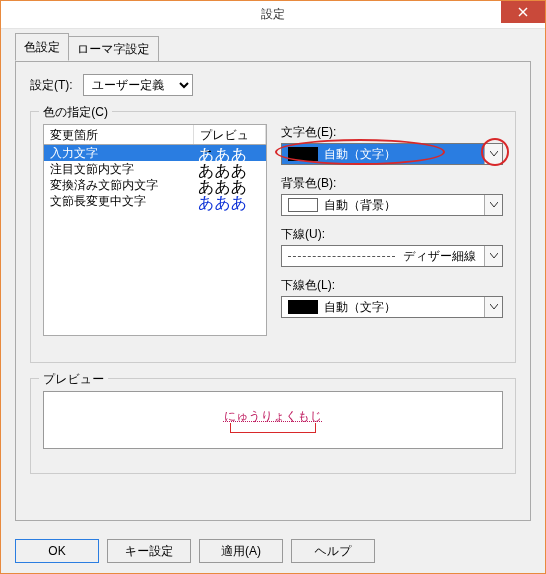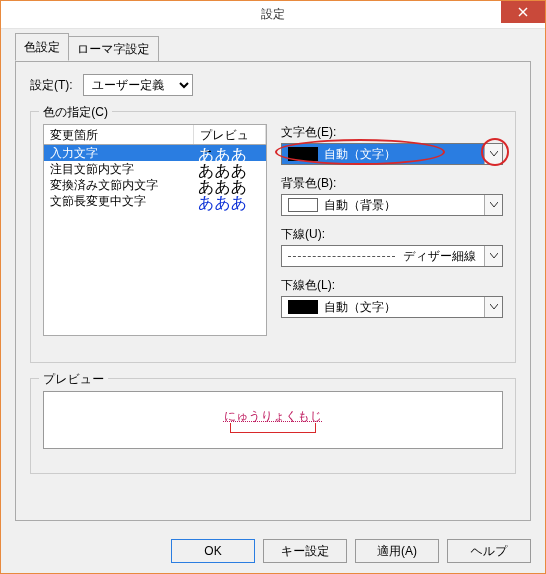--- a/index.html
+++ b/index.html
@@ -54,21 +54,21 @@
 .combo-arrow svg { width: 8px; height: 6px; }
 .underline-combo .linesample { flex: 1; margin: 0 8px 0 6px; border-bottom: 1px dashed #555; height: 1px; }
 .underline-combo .utext { margin-right: 8px; font-size: 12px; }
 
 .ring { position: absolute; border: 2px solid #d8282a; border-radius: 50%; pointer-events: none; }
 
 .preview-area { border: 1px solid #999; background: #fff; height: 58px; display: flex; align-items: center; justify-content: center; }
 .preview-text { font-size: 12px; color: #be185d; text-decoration: underline dotted; padding-bottom: 2px; position: relative; }
 .preview-underline { border: 1px solid #d8282a; border-top: none; width: 86px; height: 10px; margin: -2px auto 0 auto; }
 
-.btnrow { position: absolute; bottom: 10px; left: 0; right: 0; display: flex; justify-content: flex-end; gap: 8px; padding: 0 14px; }
+.btnrow { position: absolute; bottom: 10px; left: 0; right: 0; display: flex; gap: 8px; padding: 0 14px; }
 .btn { width: 84px; height: 24px; border: 1px solid #999; background: #f0f0f0; cursor: pointer; font-size: 12px; }
 .btn.default { border: 1px solid #2a7de1; }
 </style>
 </head>
 <body>
 
 <div class="window">
   <div class="titlebar">
     <span class="title">設定</span>
     <div class="close-btn">

